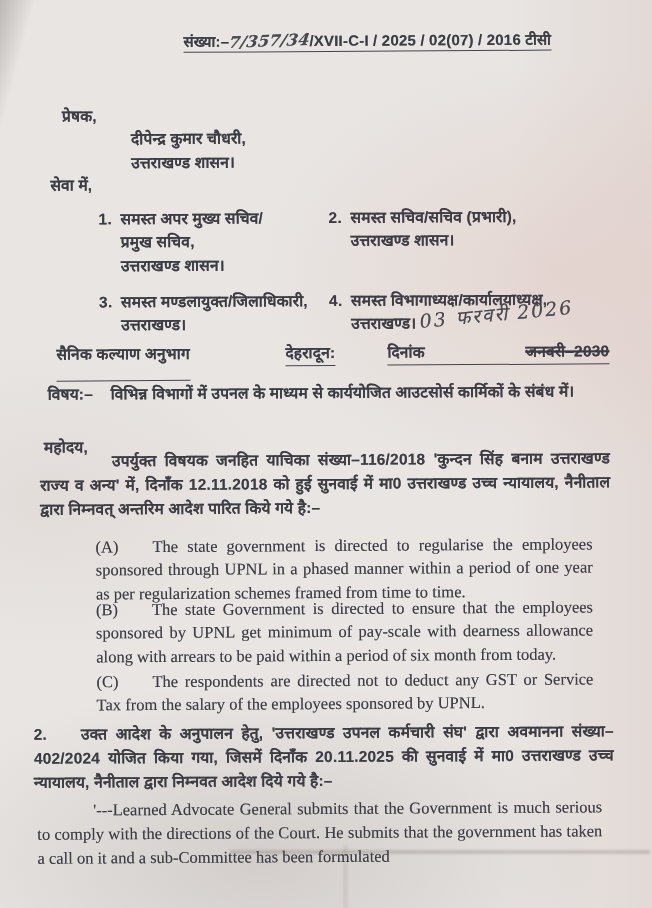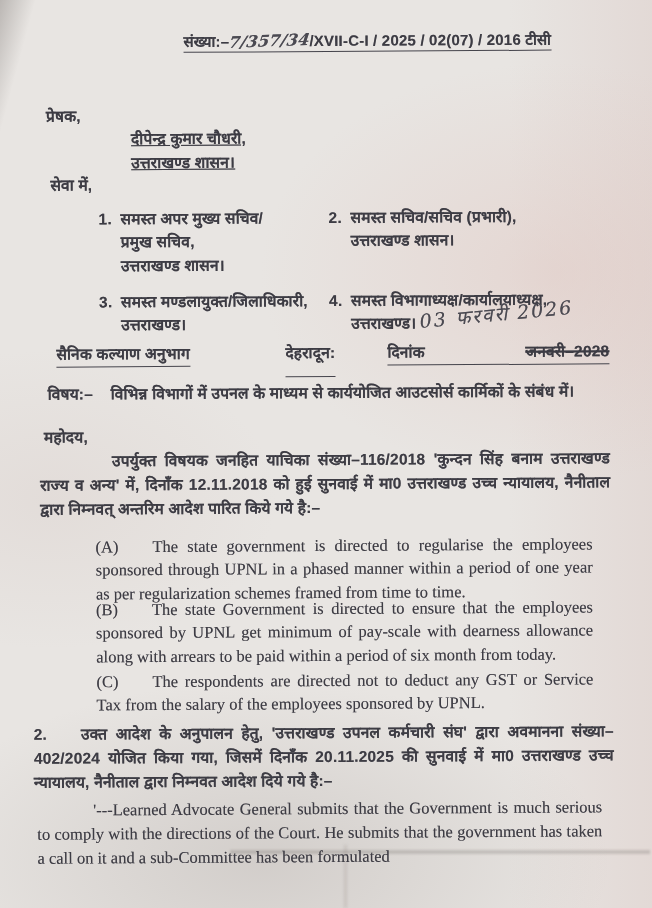--- a/index.html
+++ b/index.html
@@ -35,39 +35,39 @@
   .en{font-family:"Liberation Serif",serif;font-weight:400;font-size:16.5px;
       text-shadow:0 0 0.5px rgba(61,60,68,0.5);}
   .abs{position:absolute;}
   .underline{border-bottom:1.6px solid #45444c;padding-bottom:1px;}
   .hand{
     font-family:"DejaVu Serif",cursive;font-style:italic;
     color:#4b4a52;text-shadow:0 0 0.5px rgba(75,74,82,0.6);
   }
   .ref-line{top:30px;left:186px;font-size:15px;white-space:nowrap;}
   .ref-hand{display:inline-block;transform:skewX(-10deg) rotate(-2deg);font-size:16px;}
-  .from-label{top:103px;left:48px;}
-  .sender{top:126px;left:133px;line-height:1.55;text-decoration:underline;}
+  .from-label{top:103px;left:64px;}
+  .sender{top:126px;left:133px;line-height:1.55;}
   .to-label{top:172px;left:52px;}
   .addr{line-height:1.5;}
   .addr .num{position:absolute;left:-22px;}
   .addr-1{top:206px;left:122px;width:215px;}
   .addr-2{top:206px;left:352px;width:260px;}
   .addr-3{top:289px;left:122px;width:240px;}
   .addr-4{top:289px;left:352px;width:280px;}
   .hw-date{top:302px;left:420px;font-size:19px;transform:rotate(-5deg);letter-spacing:2px;white-space:nowrap;}
-  .section-name{top:341px;left:57px;border-bottom:1.6px solid #45444c;padding-bottom:2px;}
-  .place-name{top:341px;left:286px;border-bottom:1.6px solid #45444c;padding-bottom:13px;}
+  .section-name{top:341px;left:57px;border-bottom:1.6px solid #45444c;padding-bottom:16px;}
+  .place-name{top:341px;left:286px;border-bottom:1.6px solid #45444c;padding-bottom:2px;}
   .date-area{top:341px;left:388px;width:222px;display:flex;justify-content:space-between;
              border-bottom:1.6px solid #45444c;padding-bottom:2px;}
   .struck{text-decoration:line-through;text-decoration-thickness:1.5px;}
   .subject-row{top:381px;left:48px;right:38px;display:flex;}
   .subject-label{flex:0 0 63px;}
   .subject-text{flex:1;line-height:1.5;}
-  .salutation{top:424px;left:44px;}
+  .salutation{top:434px;left:44px;}
   .para1{top:448px;left:40px;right:42px;text-indent:72px;text-align:justify;line-height:1.55;}
   .order{left:95px;right:60px;text-align:justify;line-height:1.42;}
   .order-a{top:534px;}
   .order-b{top:597px;}
   .order-c{top:669px;}
   .order .gap{display:inline-block;width:34px;}
   .para2{top:721px;left:32px;right:40px;text-align:justify;line-height:1.55;}
   .para2 .gap{display:inline-block;width:34px;}
   .quote{top:797px;left:35px;right:52px;text-indent:56px;text-align:justify;line-height:1.45;}
 </style>
@@ -113,21 +113,21 @@
       <div>समस्त विभागाध्यक्ष/कार्यालयाध्यक्ष,</div>
       <div>उत्तराखण्ड।</div>
     </div>
 
     <div class="abs hw-date hand">03 फरवरी 2026</div>
 
     <div class="abs section-name hi">सैनिक कल्याण अनुभाग</div>
     <div class="abs place-name hi">देहरादून:</div>
     <div class="abs date-area hi">
       <span>दिनांक</span>
-      <span class="struck">जनवरी–2028</span>
+      <span class="struck">जनवरी–2030</span>
     </div>
 
     <div class="abs subject-row hi">
       <span class="subject-label">विषय:–</span>
       <span class="subject-text">विभिन्न विभागों में उपनल के माध्यम से कार्ययोजित आउटसोर्स कार्मिकों के संबंध में।</span>
     </div>
 
     <div class="abs salutation hi">महोदय,</div>
 
     <div class="abs para1 hi">उपर्युक्त विषयक जनहित याचिका संख्या–116/2018 'कुन्दन सिंह बनाम उत्तराखण्ड राज्य व अन्य' में, दिनाँक 12.11.2018 को हुई सुनवाई में मा0 उत्तराखण्ड उच्च न्यायालय, नैनीताल द्वारा निम्नवत् अन्तरिम आदेश पारित किये गये है:–</div>

